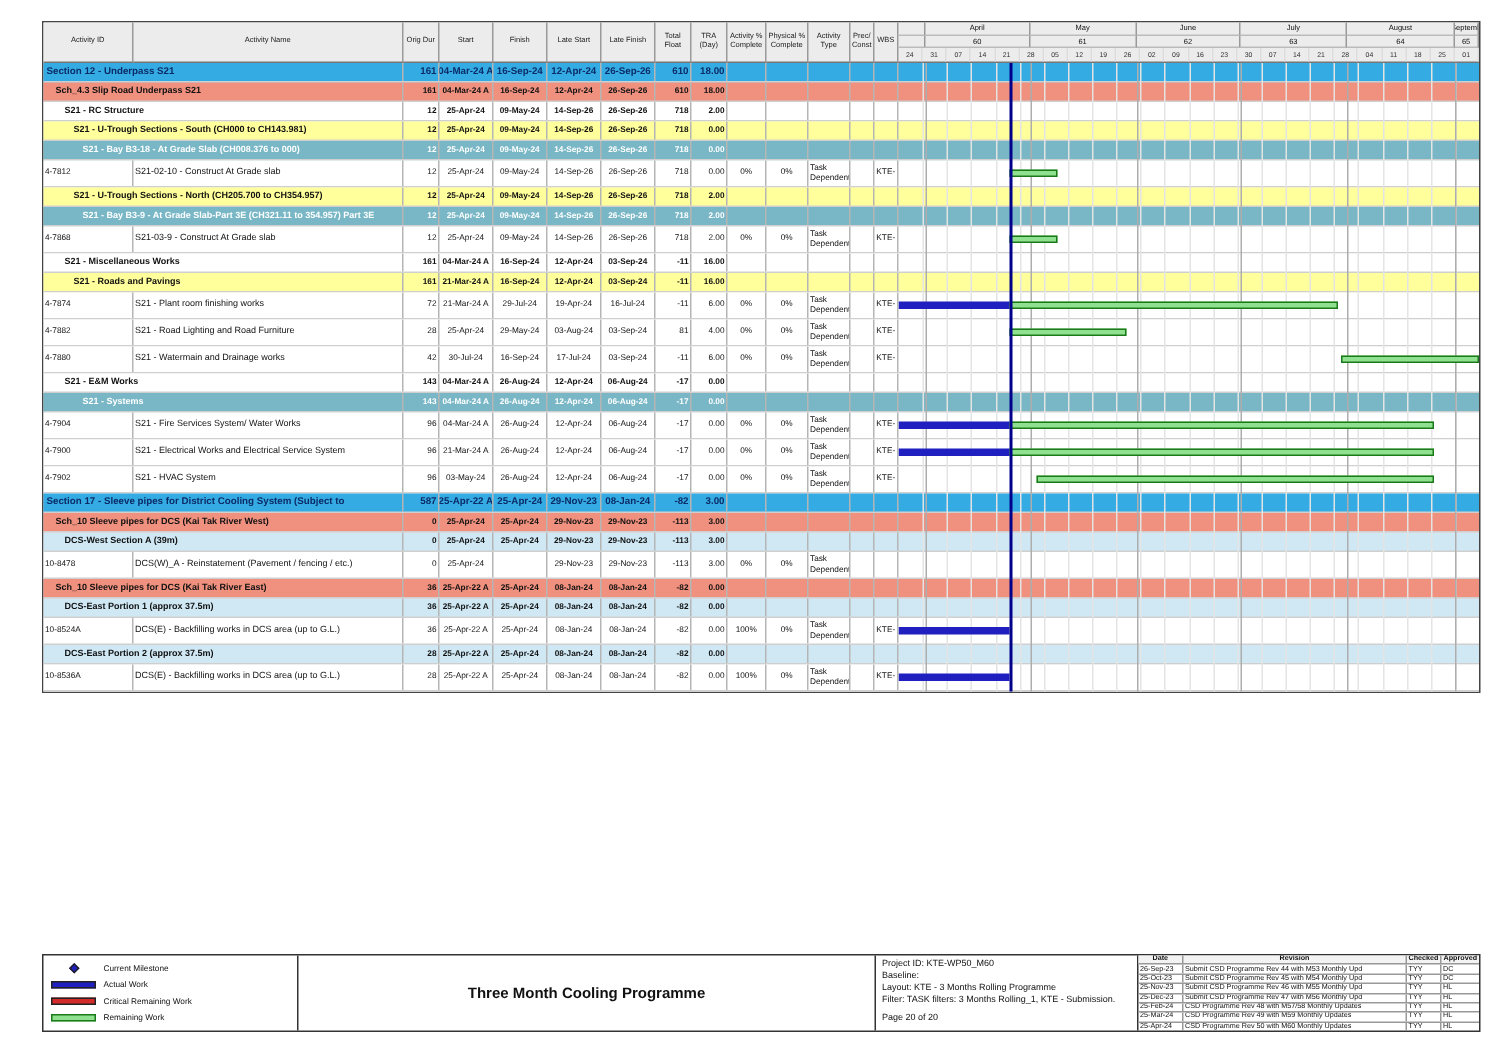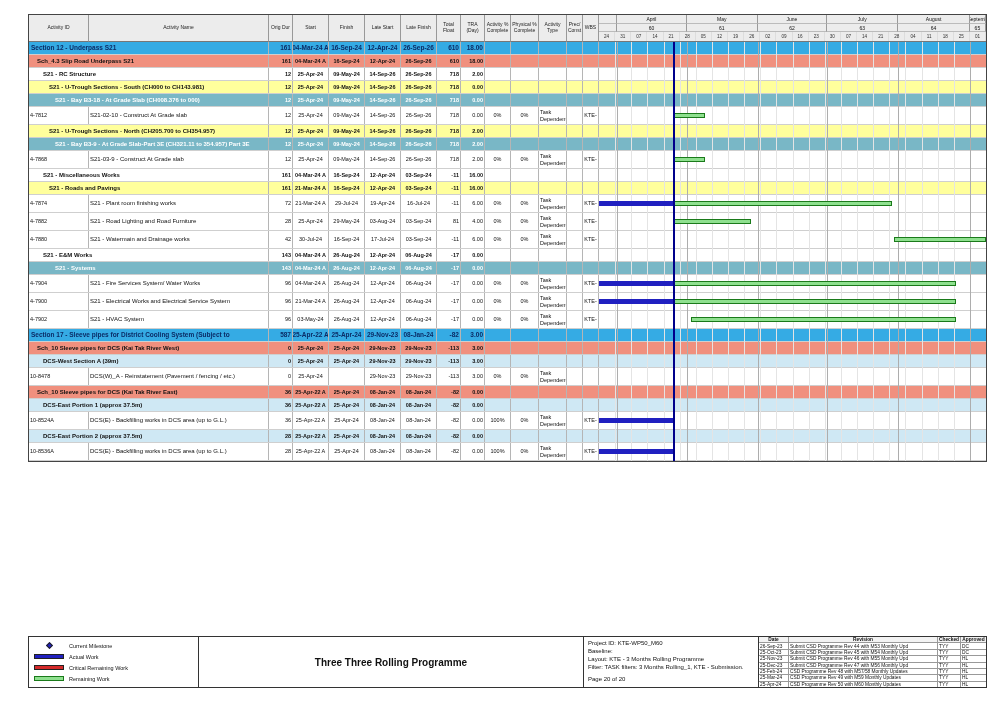--- a/index.html
+++ b/index.html
@@ -686,21 +686,21 @@
           <div class="lgd-label">Critical Remaining Work</div>
         </div>
         <div class="lgd-item">
           <div class="sw-wrap">
             <div class="swatch bar-sw" style="background: rgb(143, 224, 143); border-color: rgb(26, 122, 26);"></div>
           </div>
           <div class="lgd-label">Remaining Work</div>
         </div>
       </div>
     <div class="ttl">
-      <div class="t2">Three Three Rolling Programme</div>
+      <div class="t2">Three Month Cooling Programme</div>
     </div>
     <div class="info">
       <div class="info-lines">
           <div class="info-line">Project ID: KTE-WP50_M60</div>
           <div class="info-line">Baseline:</div>
           <div class="info-line">Layout: KTE - 3 Months Rolling Programme</div>
           <div class="info-line">Filter: TASK filters: 3 Months Rolling_1, KTE - Submission.</div>
         </div>
       <div class="pageno info-line">Page 20 of 20</div>
     </div>

